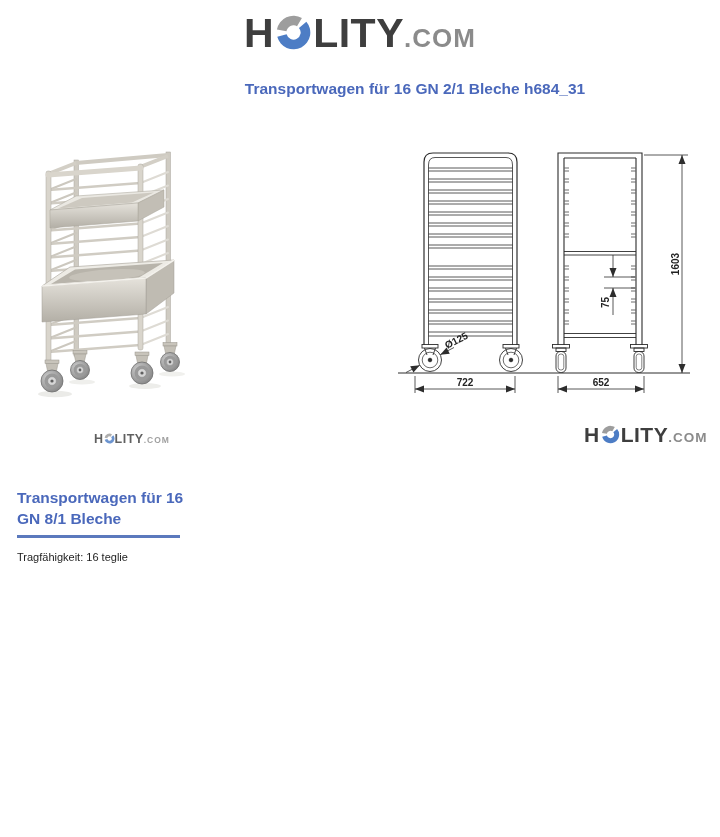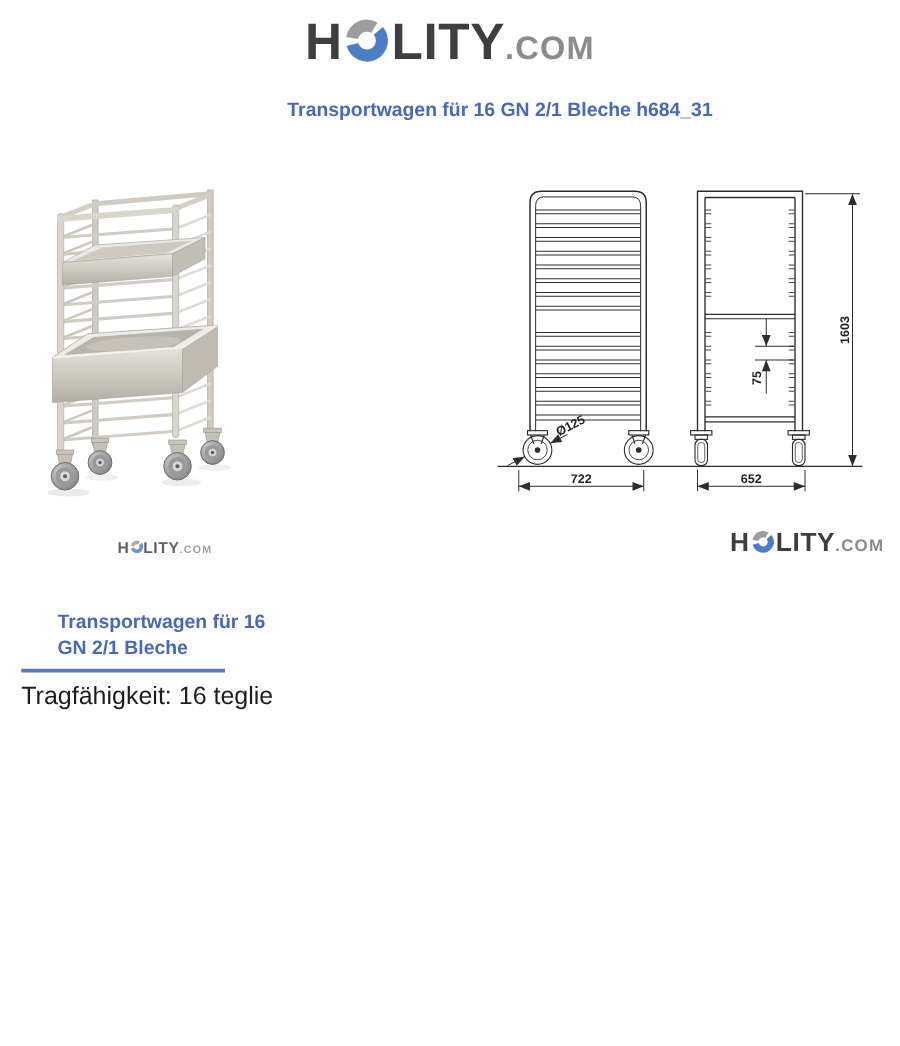--- a/index.html
+++ b/index.html
@@ -20,33 +20,33 @@
   .logo--md { position:absolute; top:423px; left:584px; }
   .logo--md .lg-word { font-size:21px; }
   .logo--md .lg-tld  { font-size:13.5px; }
   .logo--md svg { width:19px; height:19px; vertical-align:-2px; margin:0 1px; }
   .logo--sm { position:absolute; top:429px; left:94px; opacity:.82; }
   .logo--sm .lg-word { font-size:12.5px; }
   .logo--sm .lg-tld  { font-size:8.5px; }
   .logo--sm svg { width:11px; height:11px; vertical-align:-1px; }
   
   .page-title {
-    position:absolute; top:80px; left:95px; width:610px; text-align:center;
+    position:absolute; top:80px; left:110px; width:610px; text-align:center;
     font-size:15.5px; font-weight:bold; color:#4a68bb;
   }
   
   .photo { position:absolute; top:138px; left:28px; }
   
   .drawing { position:absolute; top:130px; left:398px; }
   .drawing text { font-family:"Liberation Sans","DejaVu Sans",sans-serif; font-weight:bold; fill:#222; }
   
   .info { position:absolute; top:488px; left:17px; width:360px; }
-  .info-title { font-size:15.5px; font-weight:bold; color:#4a68bb; line-height:20.5px;margin-left:29px; }
+  .info-title { font-size:15.5px; font-weight:bold; color:#4a68bb; line-height:20.5px; }
   .info-rule { width:163px; height:3px; background:#5b79bd; margin-top:6px; }
-  .info-details { margin-top:9px; font-size:20px; color:#1d1d1d; line-height:21px; }
+  .info-details { margin-top:9px; font-size:11px; color:#1d1d1d; line-height:21px; }
 </style>
 </head>
 <body>
 
 <div class="page">
 
   <div class="logo logo--lg">
     <span class="lg-word">H</span><svg viewBox="0 0 44 44">
       <path d="M2.3 18.5 A20 20 0 0 1 32 4.7 L26.2 14.6 A8.5 8.5 0 0 0 13.6 20.5 Z" fill="#9d9d9d"></path>
       <path d="M37.3 9.1 A20 20 0 1 1 2.7 27.2 L13.8 24.2 A8.5 8.5 0 1 0 28.5 16.5 Z" fill="#4d7dc5"></path>
@@ -281,21 +281,21 @@
   <div class="logo logo--md">
     <span class="lg-word">H</span><svg viewBox="0 0 44 44">
       <path d="M2.3 18.5 A20 20 0 0 1 32 4.7 L26.2 14.6 A8.5 8.5 0 0 0 13.6 20.5 Z" fill="#9d9d9d"></path>
       <path d="M37.3 9.1 A20 20 0 1 1 2.7 27.2 L13.8 24.2 A8.5 8.5 0 1 0 28.5 16.5 Z" fill="#4d7dc5"></path>
     </svg><span class="lg-word">LITY</span><span class="lg-tld">.COM</span>
   </div>
 
   <div class="info">
     <div class="info-title">
       <div>Transportwagen für 16</div>
-      <div>GN 2/1 Bleche</div>
+      <div>GN 8/1 Bleche</div>
     </div>
     <div class="info-rule"></div>
     <div class="info-details">
       <div>Tragfähigkeit: 16 teglie</div>
     </div>
   </div>
 
 </div>
 
 </body></html>

